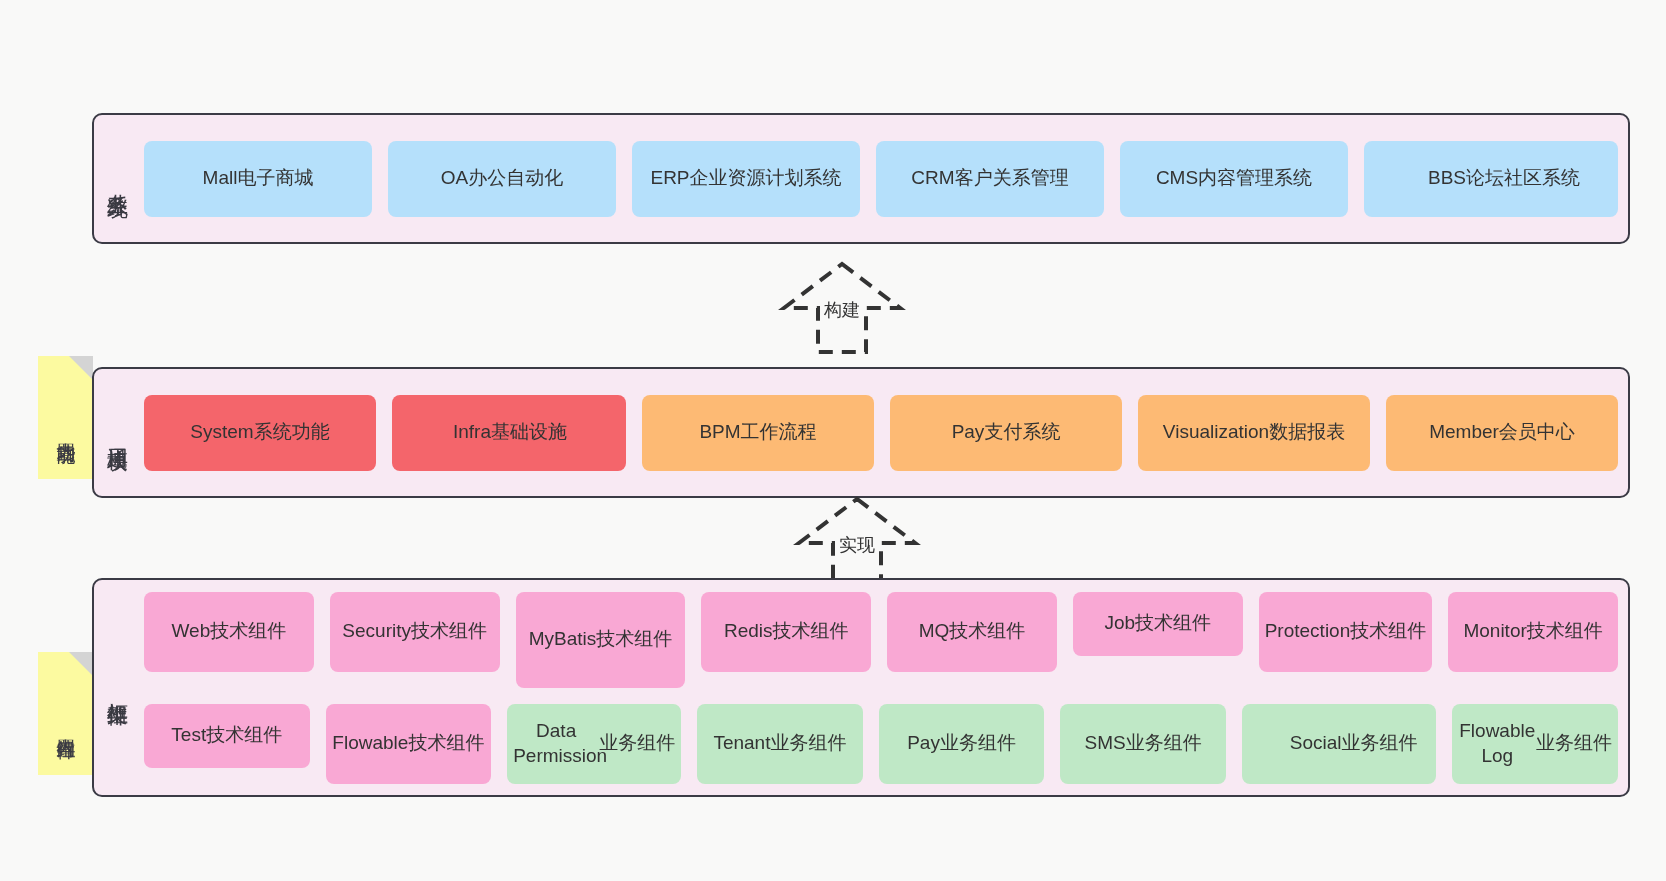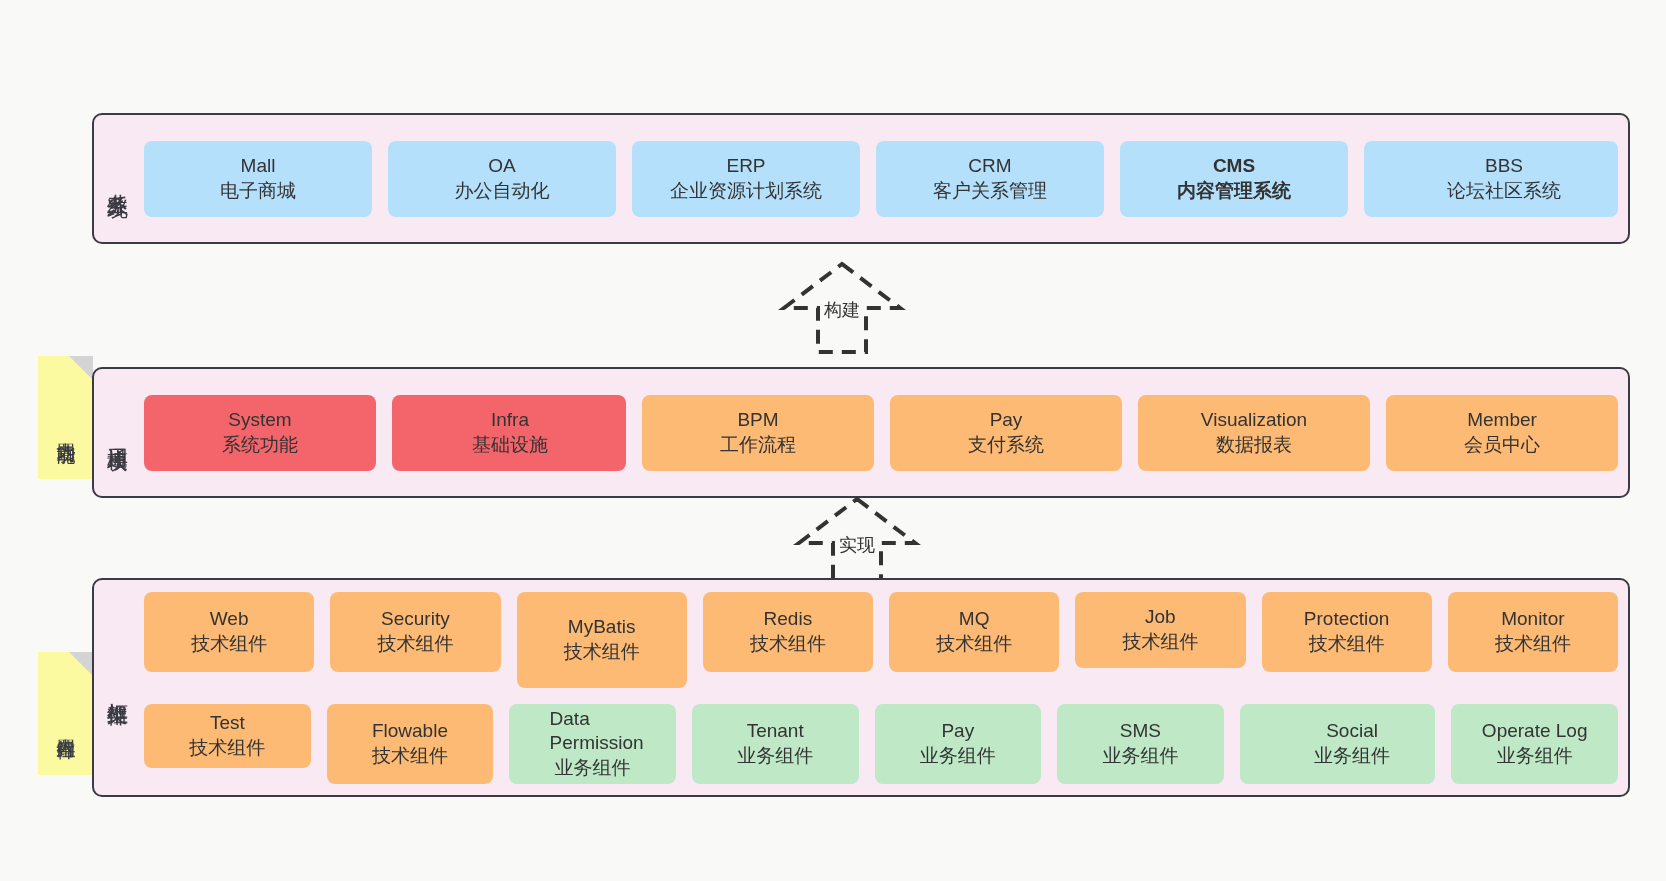--- a/index.html
+++ b/index.html
@@ -47,39 +47,39 @@
   }
   .row{
     display:flex;
     gap:16px;
     align-items:stretch;
   }
   .cell{
     flex:1 1 0;
     border-radius:8px;
     display:flex;
-    flex-direction:column;
+    flex-direction:row;
     align-items:center;
     justify-content:center;
-    text-align:left;
+    text-align:center;
     font-size:19px;
     line-height:1.27;
     color:#333333;
     box-sizing:border-box;
     padding:4px 6px;
     user-select:none;
   }
   .cell .t1{white-space:normal;}
   .cell .t2{white-space:nowrap;}
 
   
   .c-blue{background:#b5e0fb;}
   .c-red{background:#f4656b;}
   .c-pink{background:#fdba74;}
-  .c-green{background:#fdba74;}
+  .c-green{background:#f9a8d4;}
   .c-lgreen{background:#bfe8c6;}
 
   
   .sticky{
     position:absolute;
     width:55px;
     background:#fcfaa0;
     box-sizing:border-box;
     display:flex;
     align-items:center;
@@ -139,21 +139,21 @@
           <span class="t2">办公自动化</span>
         </div>
         <div class="cell c-blue" style="height:76px;">
           <span class="t1">ERP</span>
           <span class="t2">企业资源计划系统</span>
         </div>
         <div class="cell c-blue" style="height:76px;">
           <span class="t1">CRM</span>
           <span class="t2">客户关系管理</span>
         </div>
-        <div class="cell c-blue" style="height:76px;font-weight:bold;">
+        <div class="cell c-blue" style="height:76px;">
           <span class="t1">CMS</span>
           <span class="t2">内容管理系统</span>
         </div>
         <div class="cell c-blue" style="height:76px;padding-left:32px;">
           <span class="t1">BBS</span>
           <span class="t2">论坛社区系统</span>
         </div>
       </div>
     </div>
   </div>
@@ -232,21 +232,21 @@
           <span class="t2">技术组件</span>
         </div>
         <div class="cell c-green" style="height:80px;">
           <span class="t1">Redis</span>
           <span class="t2">技术组件</span>
         </div>
         <div class="cell c-green" style="height:80px;">
           <span class="t1">MQ</span>
           <span class="t2">技术组件</span>
         </div>
-        <div class="cell c-green" style="height:76px;">
+        <div class="cell c-green" style="height:64px;">
           <span class="t1">Job</span>
           <span class="t2">技术组件</span>
         </div>
         <div class="cell c-green" style="height:80px;">
           <span class="t1">Protection</span>
           <span class="t2">技术组件</span>
         </div>
         <div class="cell c-green" style="height:80px;">
           <span class="t1">Monitor</span>
           <span class="t2">技术组件</span>
@@ -276,21 +276,21 @@
         </div>
         <div class="cell c-lgreen" style="height:80px;">
           <span class="t1">SMS</span>
           <span class="t2">业务组件</span>
         </div>
         <div class="cell c-lgreen" style="height:80px;padding-left:35px;">
           <span class="t1">Social</span>
           <span class="t2">业务组件</span>
         </div>
         <div class="cell c-lgreen" style="height:80px;">
-          <span class="t1">Operate Log</span>
+          <span class="t1">Flowable Log</span>
           <span class="t2">业务组件</span>
         </div>
       </div>
 
     </div>
   </div>
 
 </div>
 
 </body></html>

